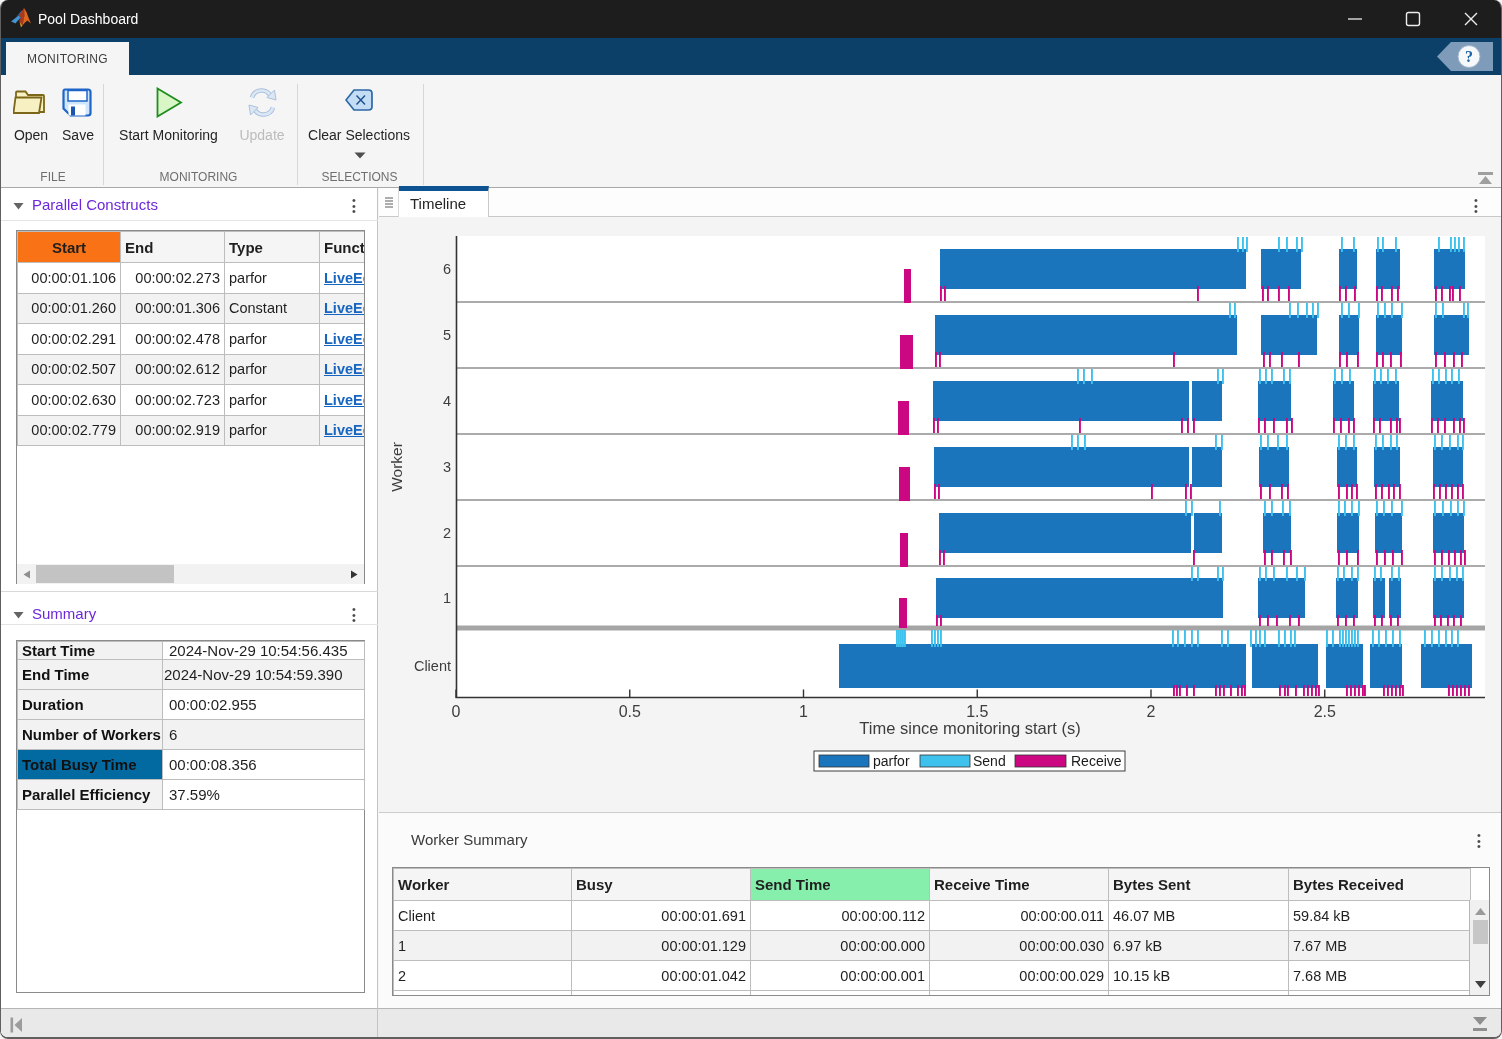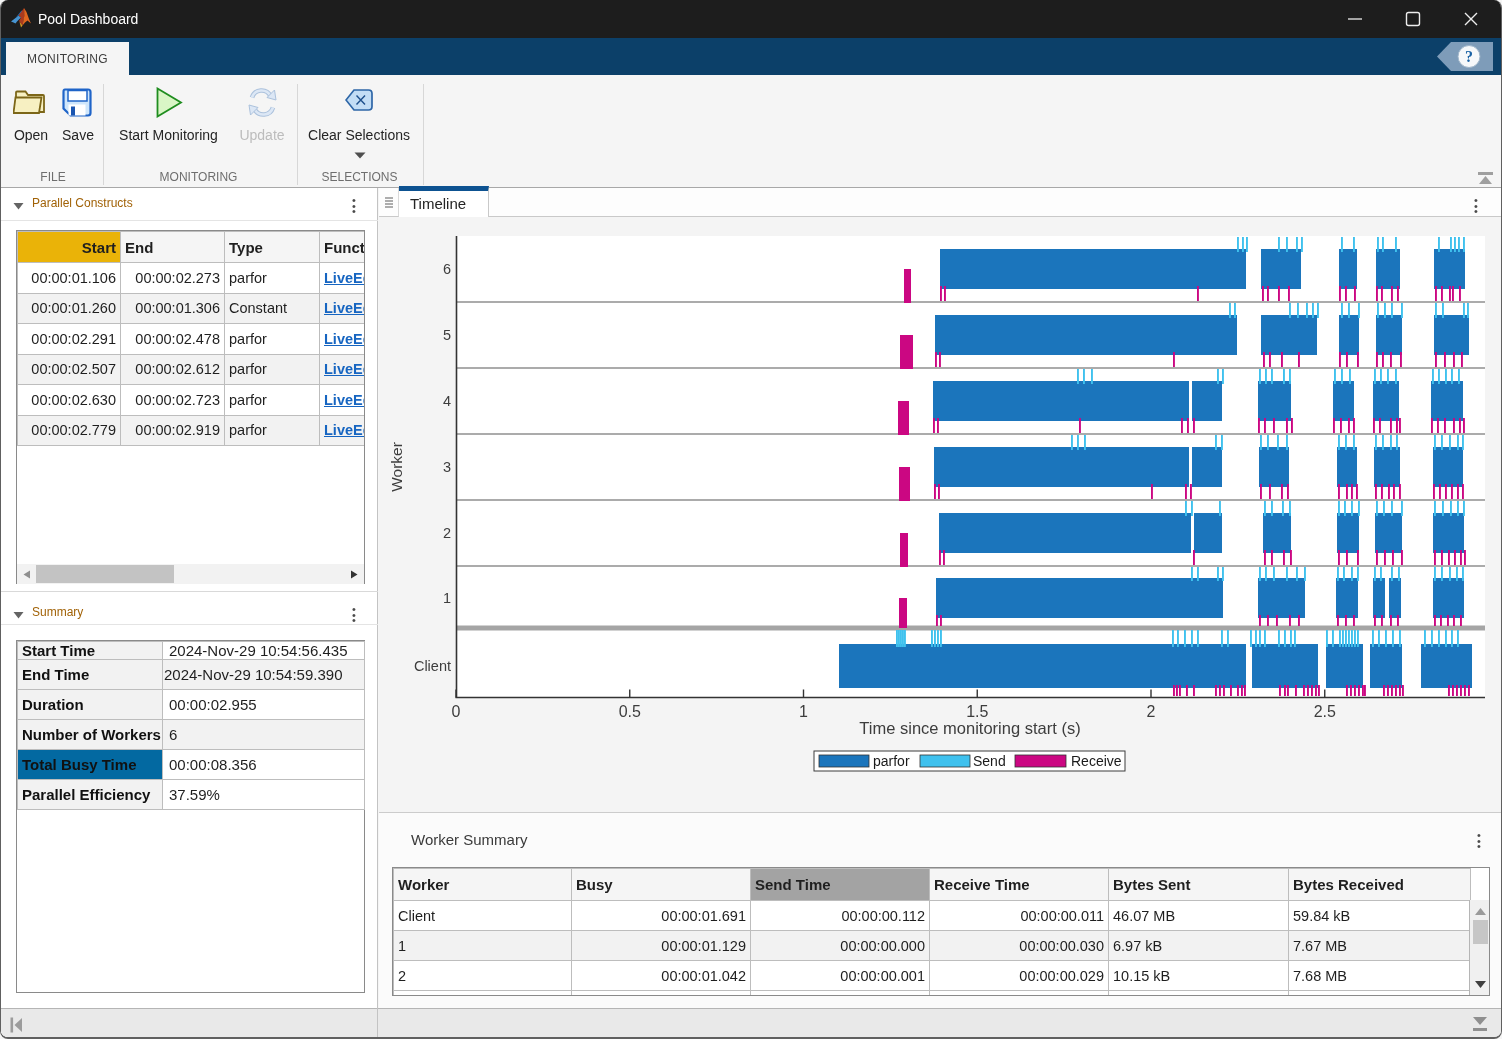--- a/index.html
+++ b/index.html
@@ -20,21 +20,21 @@
 
   
   #toolbar { left:0; top:75px; width:1502px; height:113px; background:#f5f5f5; border-bottom:1px solid #a8a8a8; }
   .tsep { top:9px; height:101px; width:1px; background:#d7d7d7; }
   .glabel { top:95px; font-size:12px; color:#6e6e6e; text-align:center; }
   .btext  { top:52px; font-size:14px; color:#252525; text-align:center; white-space:nowrap; }
   .btext.dis { color:#bcbcbc; }
 
   
   #lpanel { left:0; top:188px; width:377px; height:851px; background:#ffffff; border-right:1px solid #c3c3c3; }
-  .phead { font-size:12px; color:#a16207; }
+  .phead { font-size:15px; color:#6d28d9; }
   .kebab { width:4px; color:#4a4a4a; font-size:11px; line-height:5.5px; }
   table.grid { border-collapse:collapse; table-layout:fixed; background:#fff; }
   table.grid td, table.grid th { border:1px solid #bdbdbd; font-size:14.5px; font-weight:normal;
        color:#1f1f1f; padding:0 4px; overflow:hidden; white-space:nowrap; }
   tr.alt td { background:#f2f2f2; }
   .num { text-align:right; }
   a.lnk { color:#1665c1; font-weight:bold; text-decoration:underline; }
 
   
   #rtabbar { left:378px; top:188px; width:1124px; height:29px; background:#fdfdfd; border-bottom:1px solid #c9c9c9; }
@@ -151,21 +151,21 @@
   <div class="abs" style="left:15px;top:42px;width:349px;height:354px;border:1px solid #8a8a8a;background:#fff;overflow:hidden;">
 <table class="grid" style="width:380px;">
 <colgroup>
           <col style="width:103px">
           <col style="width:104px">
           <col style="width:95px">
           <col style="width:78px">
         </colgroup>
 <tbody>
           <tr style="height:31px;">
-            <th style="background:#eab308;text-align:right;font-weight:bold;font-size:15px;">Start</th>
+            <th style="background:#f97316;text-align:center;font-weight:bold;font-size:15px;">Start</th>
             <th style="background:#f5f5f5;text-align:left;font-weight:bold;font-size:15px;">End</th>
             <th style="background:#f5f5f5;text-align:left;font-weight:bold;font-size:15px;">Type</th>
             <th style="background:#f5f5f5;text-align:left;font-weight:bold;font-size:15px;">Functi</th>
           </tr>
 <tr style="height:30.5px;">
             <td class="num">00:00:01.106</td>
             <td class="num">00:00:02.273</td>
             <td>parfor</td>
             <td><a class="lnk">LiveEd</a></td>
           </tr>
@@ -706,21 +706,21 @@
         <col style="width:179px">
         <col style="width:179px">
         <col style="width:179px">
         <col style="width:180px">
         <col style="width:182px">
       </colgroup>
 <tbody>
         <tr style="height:32px;">
           <th style="background:#f5f5f5;text-align:left;font-weight:bold;font-size:15px;">Worker</th>
           <th style="background:#f5f5f5;text-align:left;font-weight:bold;font-size:15px;">Busy</th>
-          <th style="background:#a3a3a3;text-align:left;font-weight:bold;font-size:15px;">Send Time</th>
+          <th style="background:#86efac;text-align:left;font-weight:bold;font-size:15px;">Send Time</th>
           <th style="background:#f5f5f5;text-align:left;font-weight:bold;font-size:15px;">Receive Time</th>
           <th style="background:#f5f5f5;text-align:left;font-weight:bold;font-size:15px;">Bytes Sent</th>
           <th style="background:#f5f5f5;text-align:left;font-weight:bold;font-size:15px;">Bytes Received</th>
         </tr>
 <tr style="height:30px;">
           <td>Client</td>
           <td class="num">00:00:01.691</td>
           <td class="num">00:00:00.112</td>
           <td class="num">00:00:00.011</td>
           <td>46.07 MB</td>

